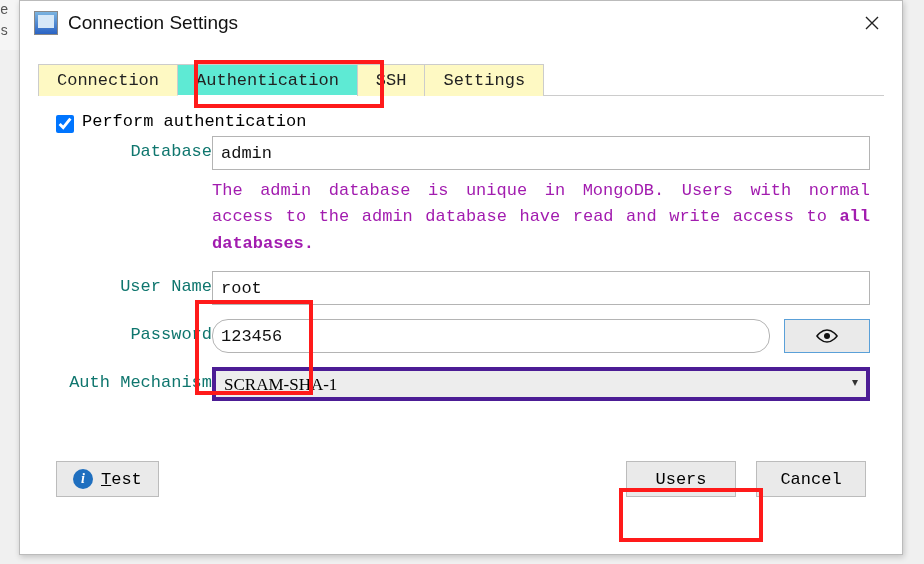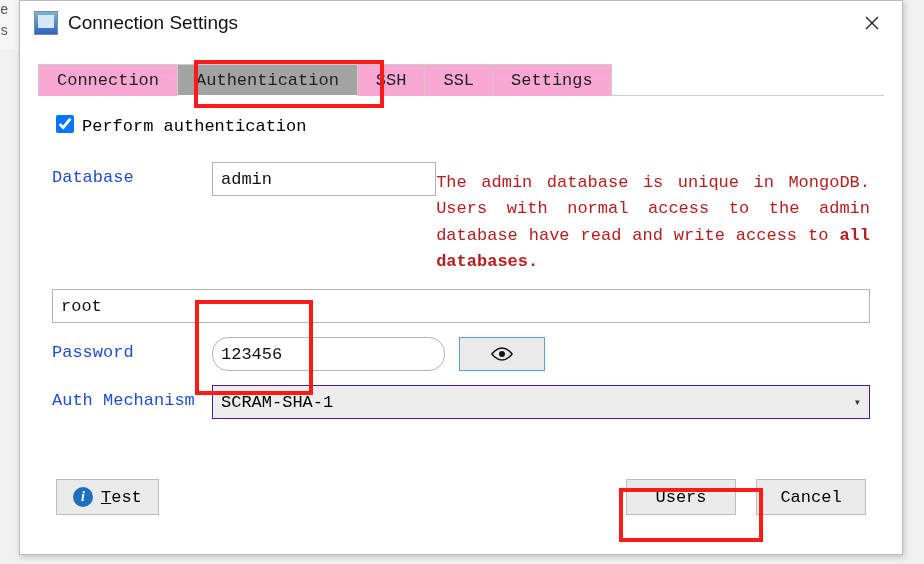--- a/index.html
+++ b/index.html
@@ -71,71 +71,72 @@
       display: flex;
       align-items: stretch;
       border-bottom: 1px solid #ccc;
       margin-top: 6px;
     }
     .tab {
       padding: 6px 18px 5px 18px;
       border: 1px solid #ccc;
       border-bottom: none;
       margin-right: -1px;
-      background: #f9a8d4;
+      background: #fef9c3;
       color: #222;
       cursor: pointer;
       position: relative;
       top: 1px;
     }
     .tab.active {
-      background: #a3a3a3;
+      background: #5eead4;
       border-bottom: 1px solid #fff;
     }
     .tabpanel {
       padding: 16px 14px 14px 14px;
     }
     .checkbox-row {
       display: flex;
-      align-items: flex-end;
-      margin-bottom: 26px;
+      align-items: flex-start;
+      margin-bottom: 0;
       margin-left: 0px;
     }
     .checkbox-row input {
       width: 18px; height: 18px;
       margin-right: 8px;
     }
     .form-row {
       display: flex;
       align-items: flex-start;
       margin-bottom: 14px;
     }
     .form-label {
       width: 160px;
       padding-top: 6px;
-      color: #1d4ed8;
+      color: #0f766e;
+      text-align: right;
     }
     .form-field {
       flex: 1;
       display: flex;
-      flex-direction: row;
+      flex-direction: column;
     }
     .text-input {
       width: 100%;
       height: 34px;
       border: 1px solid #b4b4b4;
       padding: 4px 8px;
       font-family: "Consolas", "Courier New", monospace;
       font-size: 17px;
       color: #111;
       background: #fff;
     }
     .helper {
       margin-top: 8px;
-      color: #b91c1c;
+      color: #a21caf;
       line-height: 1.55;
       text-align: justify;
     }
     .helper b { font-weight: bold; }
     .pw-row {
       display: flex;
       gap: 14px;
       align-items: center;
     }
     .pw-row .text-input { flex: 1; border-radius: 16px; }
@@ -143,27 +144,27 @@
       width: 86px; height: 34px;
       border: 1px solid #5aa0d8;
       background: #eaeaea;
       display: flex; align-items: center; justify-content: center;
       cursor: pointer;
     }
     .eye-btn svg { width: 24px; height: 16px; }
     .select {
       width: 100%;
       height: 34px;
-      border: 1px solid #4c1d95;
+      border: 4px solid #4c1d95;
       background: #ededed;
       padding: 4px 8px;
-      font-family: Liberation Mono, monospace;
+      font-family: Liberation Serif, serif;
       font-size: 17px;
       display: flex;
-      align-items: center;
+      align-items: flex-start;
       justify-content: space-between;
       cursor: pointer;
     }
     .select .caret {
       font-size: 12px;
       color: #333;
     }
     .button-bar {
       display: flex;
       padding: 0 18px 0 18px;
@@ -230,41 +231,41 @@
           <path d="M1 1 L13 13 M13 1 L1 13" stroke="#222" stroke-width="1.4" fill="none"></path>
         </svg>
     </div>
   </div>
 
   <div class="content">
     <div class="tabs">
       <div class="tab">Connection</div>
       <div class="tab active">Authentication</div>
       <div class="tab">SSH</div>
-      <div class="tab">SSL</div>
       <div class="tab">Settings</div>
     </div>
 
     <div class="tabpanel">
       <div class="checkbox-row">
         <input type="checkbox" checked="" style="">
         <span>Perform authentication</span>
       </div>
 
       <div class="form-row">
         <div class="form-label">Database</div>
         <div class="form-field">
           <input class="text-input" value="admin" style="">
           <div class="helper">
             <span>The admin database is unique in MongoDB. Users with normal access to the admin database have read and write access to </span><b>all databases.</b>
           </div>
         </div>
       </div>
 
       <div class="form-row">
+        <div class="form-label">User Name</div>
         <div class="form-field">
           <input class="text-input" value="root" style="">
         </div>
       </div>
 
       <div class="form-row">
         <div class="form-label">Password</div>
         <div class="form-field">
           <div class="pw-row">
             <input class="text-input" value="123456" style="">

